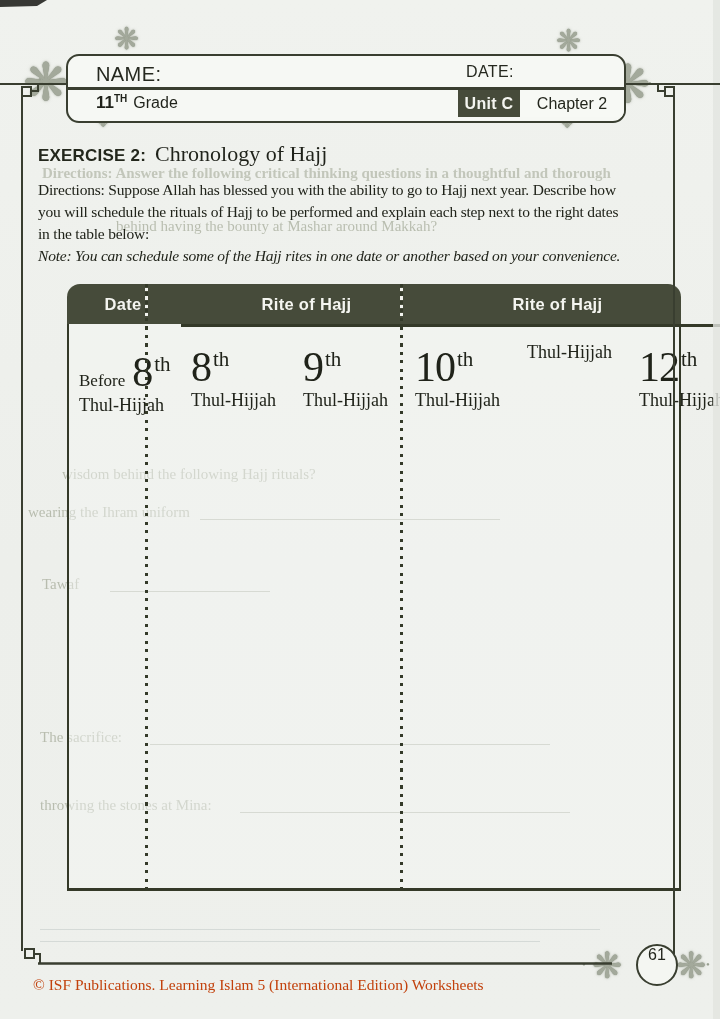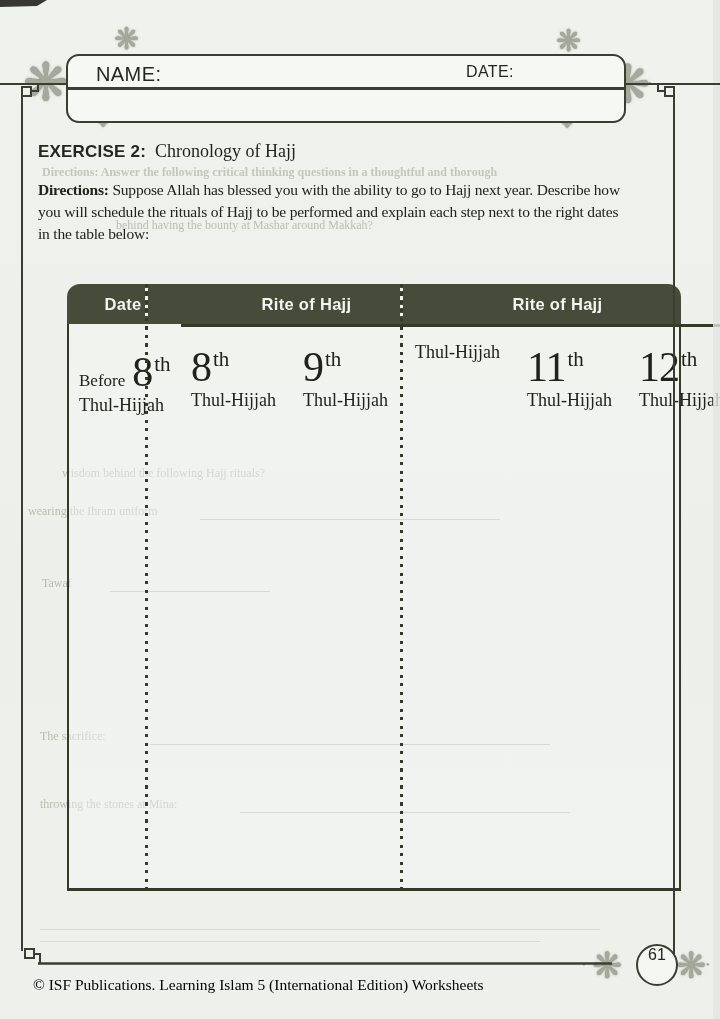--- a/index.html
+++ b/index.html
@@ -62,28 +62,28 @@
   }
   .chapterbox{
     position:absolute;left:452px;top:0;right:0;height:100%;
     display:flex;align-items:center;justify-content:center;
     font-size:16px;color:#23261d;background:#f7f9f5;
   }
 
   
   .exline{left:38px;top:141px;z-index:2;white-space:nowrap;}
   .exlabel{font-family:"Liberation Sans",sans-serif;font-weight:bold;font-size:17px;color:#23271c;letter-spacing:.2px;}
-  .extitle{font-size:18px;margin-left:9px;color:#1f221a;}
+  .extitle{font-size:22px;margin-left:9px;color:#1f221a;}
   .dirblock{left:38px;top:179px;width:645px;z-index:2;}
   .dirblock p{margin:0;font-size:15.5px;line-height:22px;letter-spacing:-0.2px;white-space:pre-line;}
   .dirblock .note{font-style:italic;white-space:nowrap;margin-top:0;}
-  .dirlabel{font-weight:bold;}
-
-  
-  .bleed{position:absolute;z-index:1;font-size:12px;color:#8d947e;opacity:.55;filter:blur(.4px);white-space:nowrap;}
+  .dirlabel{font-weight:normal;}
+
+  
+  .bleed{position:absolute;z-index:1;font-size:15px;color:#8d947e;opacity:.55;filter:blur(.4px);white-space:nowrap;}
   .bl0{left:42px;top:165px;font-weight:bold;opacity:.45;}
   .bl1{left:116px;top:218px;}
   .bl2{left:62px;top:466px;}
   .bl3{left:28px;top:504px;}
   .bl4{left:42px;top:576px;}
   .bl5{left:40px;top:729px;}
   .bl6{left:40px;top:797px;}
   .bl-line{position:absolute;z-index:1;height:1px;background:rgba(136,143,122,.45);filter:blur(.3px);}
   .bll3{left:200px;top:519px;width:300px;}
   .bll4{left:110px;top:591px;width:160px;}
@@ -126,21 +126,21 @@
     background-image:repeating-linear-gradient(to bottom,#343a29 0px,#343a29 3px,transparent 3px,transparent 8.5px);
   }
   .dots.x1{left:109px;} .dots.x2{left:364px;}
   .dots-w{
     position:absolute;width:3px;top:4px;height:34px;z-index:3;
     background-image:repeating-linear-gradient(to bottom,#f2f3ee 0px,#f2f3ee 3px,transparent 3px,transparent 8.5px);
   }
   .dots-w.x1{left:109px;} .dots-w.x2{left:364px;}
 
   
-  .footer{left:33px;top:976px;font-size:15.5px;color:#000000;z-index:4;white-space:nowrap;}
+  .footer{left:33px;top:976px;font-size:15.5px;color:#c2410c;z-index:4;white-space:nowrap;}
   .pagecircle{
     left:636px;top:944px;width:42px;height:42px;box-sizing:border-box;
     border:2.5px solid #393e30;border-radius:50%;
     background:#f4f6f2;z-index:4;
     display:flex;align-items:flex-start;justify-content:center;
     font-family:"Liberation Sans",sans-serif;font-size:16px;color:#23261d;
   }
 </style>
 </head>
 <body>
@@ -174,30 +174,36 @@
 <span class="odot d2">•</span>
 <span class="odot d3">•</span>
 <span class="odot d4">•</span>
 
 <div class="abs hbox">
   <div class="hrow1">
     <span class="hname">NAME:</span>
     <span class="hdate">DATE:</span>
   </div>
   <div class="hdivider"></div>
+  <div class="hrow2">
+    <span class="grade"><span class="g-num">11</span><span class="g-sup">TH</span><span class="g-word">Grade</span></span>
+    <span class="unitbox">Unit C</span>
+    <span class="chapterbox">Chapter 2</span>
+  </div>
 </div>
 
 <div class="abs exline">
   <span class="exlabel">EXERCISE 2:</span><span class="extitle">Chronology of Hajj</span>
 </div>
 
 <div class="abs dirblock">
   <p><span class="dirlabel">Directions:</span><span> Suppose Allah has blessed you with the ability to go to Hajj next year. Describe how
 you will schedule the rituals of Hajj to be performed and explain each step next to the right dates
 in the table below:</span></p>
+  <p class="note">Note: You can schedule some of the Hajj rites in one date or another based on your convenience.</p>
 </div>
 
 <span class="bleed bl0">Directions: Answer the following critical thinking questions in a thoughtful and thorough</span>
 <span class="bleed bl1">behind having the bounty at Mashar around Makkah?</span>
 <span class="bleed bl2">wisdom behind the following Hajj rituals?</span>
 <span class="bleed bl3">wearing the Ihram uniform</span>
 <span class="bleed bl4">Tawaf</span>
 <span class="bleed bl5">The sacrifice:</span>
 <span class="bleed bl6">throwing the stones at Mina:</span>
 <div class="bl-line bll3"></div>
@@ -244,31 +250,31 @@
             <span class="day"><span>9</span><span class="ord">th</span></span>
           </div>
         <div class="month">Thul-Hijjah</div>
       </div>
       <div class="ritecell"></div>
       <div class="ritecell"></div>
     </div>
 
     <div class="trow">
       <div class="datecell">
+        <div class="dayline">
+            <span class="day"><span>10</span><span class="ord">th</span></span>
+          </div>
         <div class="month">Thul-Hijjah</div>
       </div>
       <div class="ritecell"></div>
       <div class="ritecell"></div>
     </div>
 
     <div class="trow">
       <div class="datecell">
-        <div class="dayline">
-            <span class="day"><span>11</span><span class="ord">th</span></span>
-          </div>
         <div class="month">Thul-Hijjah</div>
       </div>
       <div class="ritecell"></div>
       <div class="ritecell"></div>
     </div>
 
     <div class="trow last">
       <div class="datecell">
         <div class="dayline">
             <span class="day"><span>12</span><span class="ord">th</span></span>

